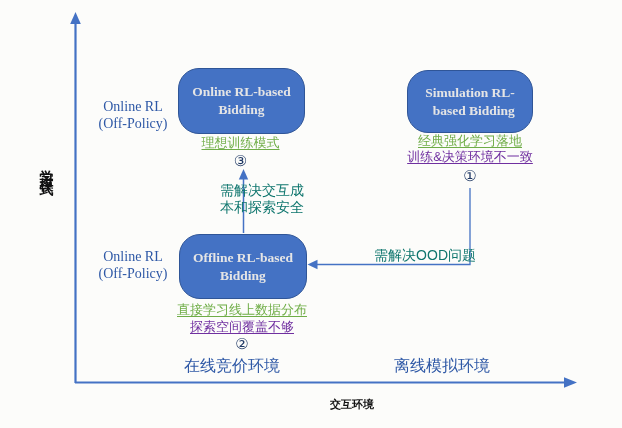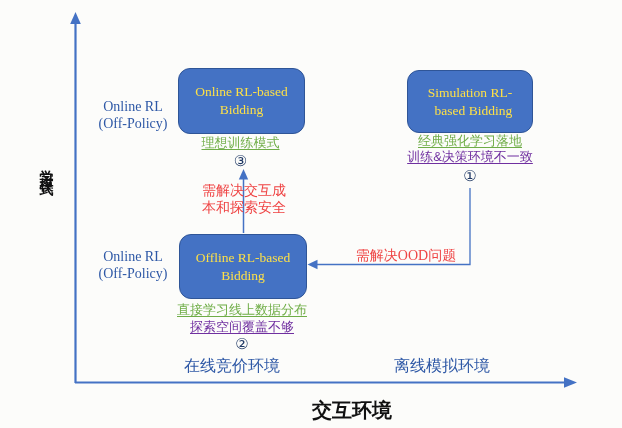--- a/index.html
+++ b/index.html
@@ -1,34 +1,34 @@
 <!DOCTYPE html>
 <html><head>
 <meta charset="utf-8">
 <style>
   html,body{margin:0;padding:0;}
   body{font-family:"Liberation Sans",sans-serif;background:#ffffff;}
   #canvas{position:relative;width:622px;height:428px;background:#fcfcfa;overflow:hidden;}
   #arrow-layer{position:absolute;left:0;top:0;width:622px;height:428px;}
   .box{position:absolute;display:flex;align-items:center;justify-content:center;text-align:center;
-       background:#4472C4;border:1.6px solid #2F5597;border-radius:12px;
-       font-family:"Liberation Serif",serif;font-size:13.5px;line-height:1.3;color:#fde047;}
+       background:#4472C4;border:1.6px solid #2F5597;border-radius:21px;
+       font-family:"Liberation Serif",serif;font-size:13.5px;line-height:1.3;color:#e5e5e5;font-weight:bold;}
   .box .inner{padding:2px 4px;}
   .tick-y{position:absolute;width:100px;text-align:center;color:#2E58A6;
           font-family:"Liberation Serif",serif;font-size:14px;line-height:17px;}
   .note{position:absolute;text-align:center;font-size:13px;line-height:16px;
         text-decoration:underline;text-underline-offset:2px;}
   .note.green{color:#6FAD47;}
   .note.purple{color:#7030A0;}
   .circ-num{position:absolute;text-align:center;color:#1F3864;font-size:15px;line-height:15px;}
-  .anno{position:absolute;text-align:center;color:#ef4444;font-size:14px;line-height:17px;font-family:Liberation Serif, serif;}
+  .anno{position:absolute;text-align:right;color:#0f766e;font-size:14px;line-height:17px;}
   .axis-title-y{position:absolute;left:38px;top:159px;writing-mode:vertical-rl;text-orientation:upright;
                 font-weight:bold;font-size:14px;letter-spacing:4px;color:#111;}
   .axis-title-x{position:absolute;left:292px;top:397px;width:120px;text-align:center;
-                font-weight:bold;font-size:20px;color:#111;}
+                font-weight:bold;font-size:11px;color:#111;}
   .tick-x{position:absolute;width:150px;text-align:center;color:#2E58A6;font-size:16px;top:356px;}
 </style>
 </head>
 <body>
 
 <div id="canvas">
 
   <svg id="arrow-layer" viewBox="0 0 622 428">
 
     <line x1="75.5" y1="383" x2="75.5" y2="22" stroke="#4472C4" stroke-width="2.2"></line>

